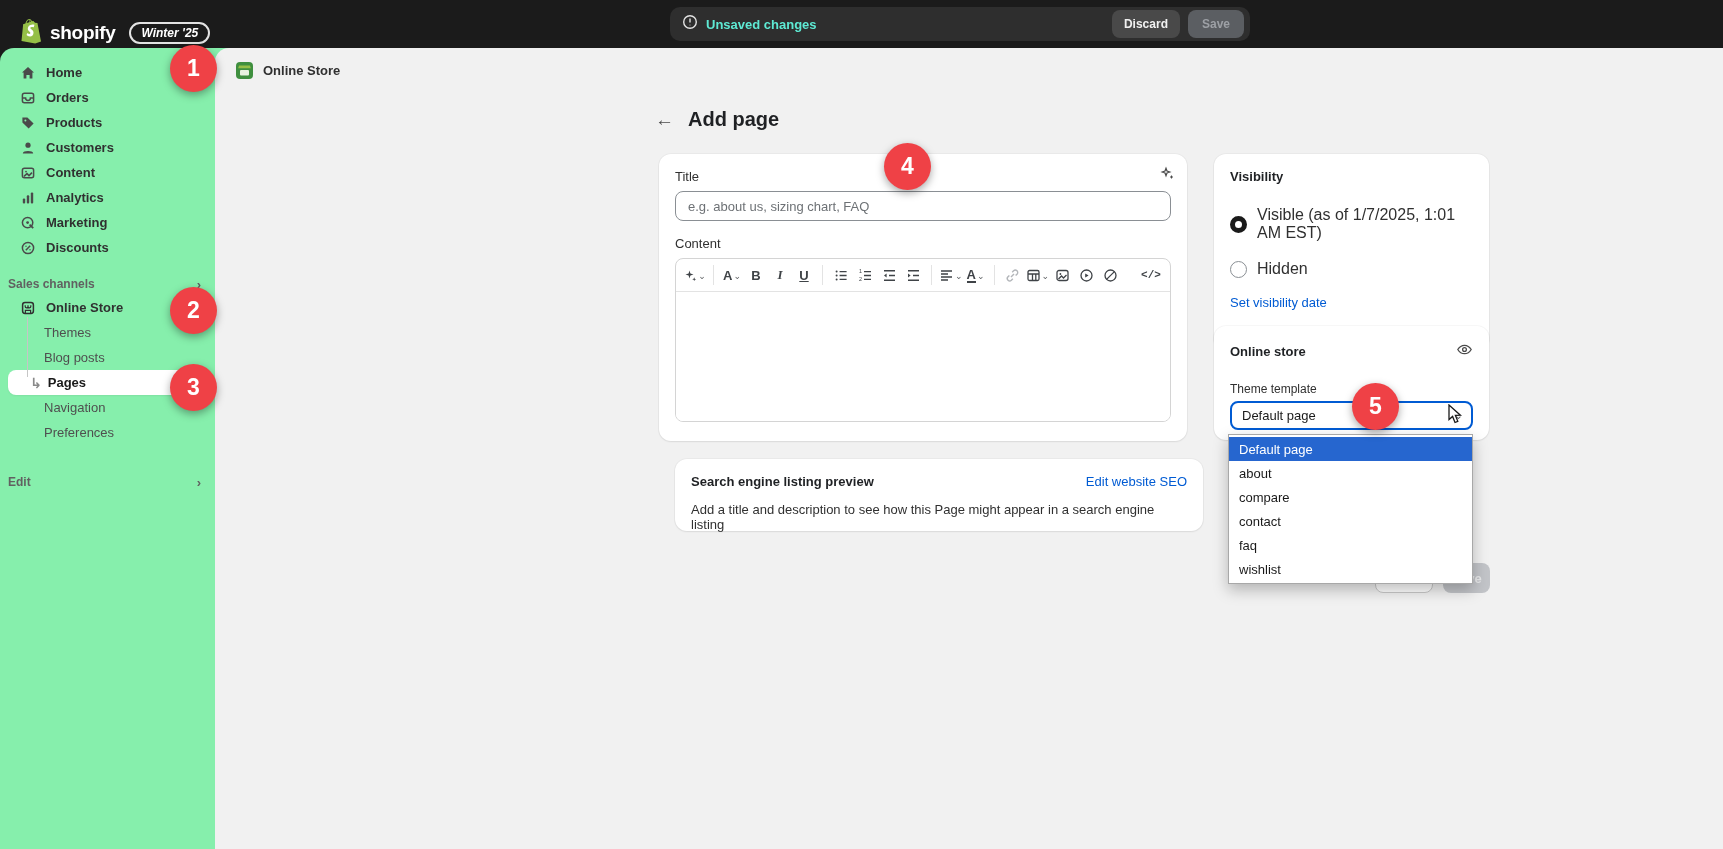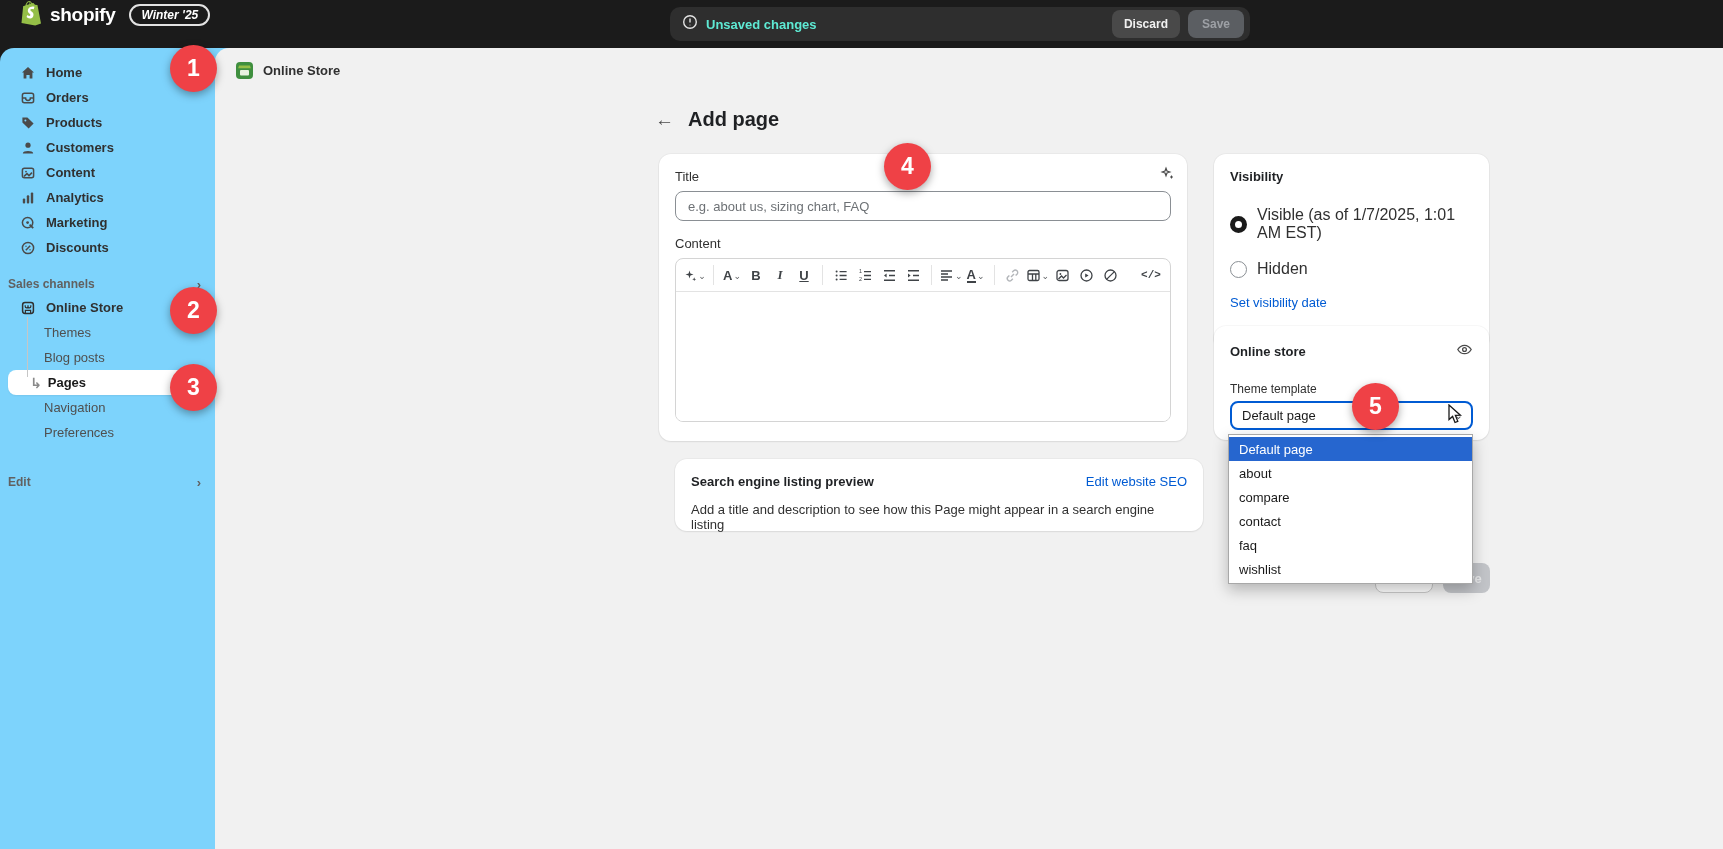--- a/index.html
+++ b/index.html
@@ -2,35 +2,35 @@
 <html><head>
 <meta charset="utf-8">
 <style>
   * { margin:0; padding:0; box-sizing:border-box; }
   html,body { width:1723px; height:849px; overflow:hidden;
     font-family:"Liberation Sans","DejaVu Sans",sans-serif; background:#1b1b1b; }
   .screen { position:relative; width:1723px; height:849px; }
 
   
   .topbar { position:absolute; top:0; left:0; width:100%; height:48px; background:#1b1b1b;
-    display:flex; align-items:flex-start; z-index:20; }
+    display:flex; align-items:flex-end; z-index:20; }
   .brand { display:flex; align-items:center; gap:8px; padding-left:18px; }
   .brand-word { color:#fff; font-weight:bold; font-size:19px; letter-spacing:-0.3px; }
   .version-badge { margin-left:6px; color:#fff; font-size:12px; font-weight:bold; font-style:italic;
     border:2px solid #e3e3e3; border-radius:12px; padding:2px 10px; }
   .unsaved-bar { position:absolute; left:670px; top:7px; width:580px; height:34px; background:#2e2e2e;
     border-radius:10px; display:flex; align-items:center; padding:0 6px 0 12px; }
   .unsaved-msg { color:#5eead4; font-size:13px; font-weight:600; margin-left:8px; }
   .btn-discard { margin-left:auto; background:#494949; color:#f1f1f1; font-weight:600; font-size:12px;
     border:none; border-radius:8px; padding:7px 12px; cursor:pointer; }
   .btn-save-top { margin-left:8px; background:#5b5e62; color:#9da0a5; font-weight:600; font-size:12px;
     border:none; border-radius:8px; padding:7px 14px; }
 
   
-  .workspace { position:absolute; top:48px; left:0; right:0; bottom:0; background:#7dd3fc;
+  .workspace { position:absolute; top:48px; left:0; right:0; bottom:0; background:#86efac;
     border-top-left-radius:14px; }
 
   
   .sidebar { position:absolute; top:0; left:0; width:215px; bottom:0; padding-top:12px; }
   .nav-item { height:25px; display:flex; align-items:center; gap:10px; padding:0 14px 0 20px;
     font-size:13px; font-weight:600; color:#303030; cursor:pointer; }
   .nav-item svg { flex:0 0 16px; }
   .section-row { margin-top:13px; height:22px; display:flex; align-items:center; padding:0 14px 0 8px;
     font-size:12px; font-weight:600; color:#616161; cursor:pointer; }
   .section-row .chev { margin-left:auto; color:#616161; font-size:13px; }

